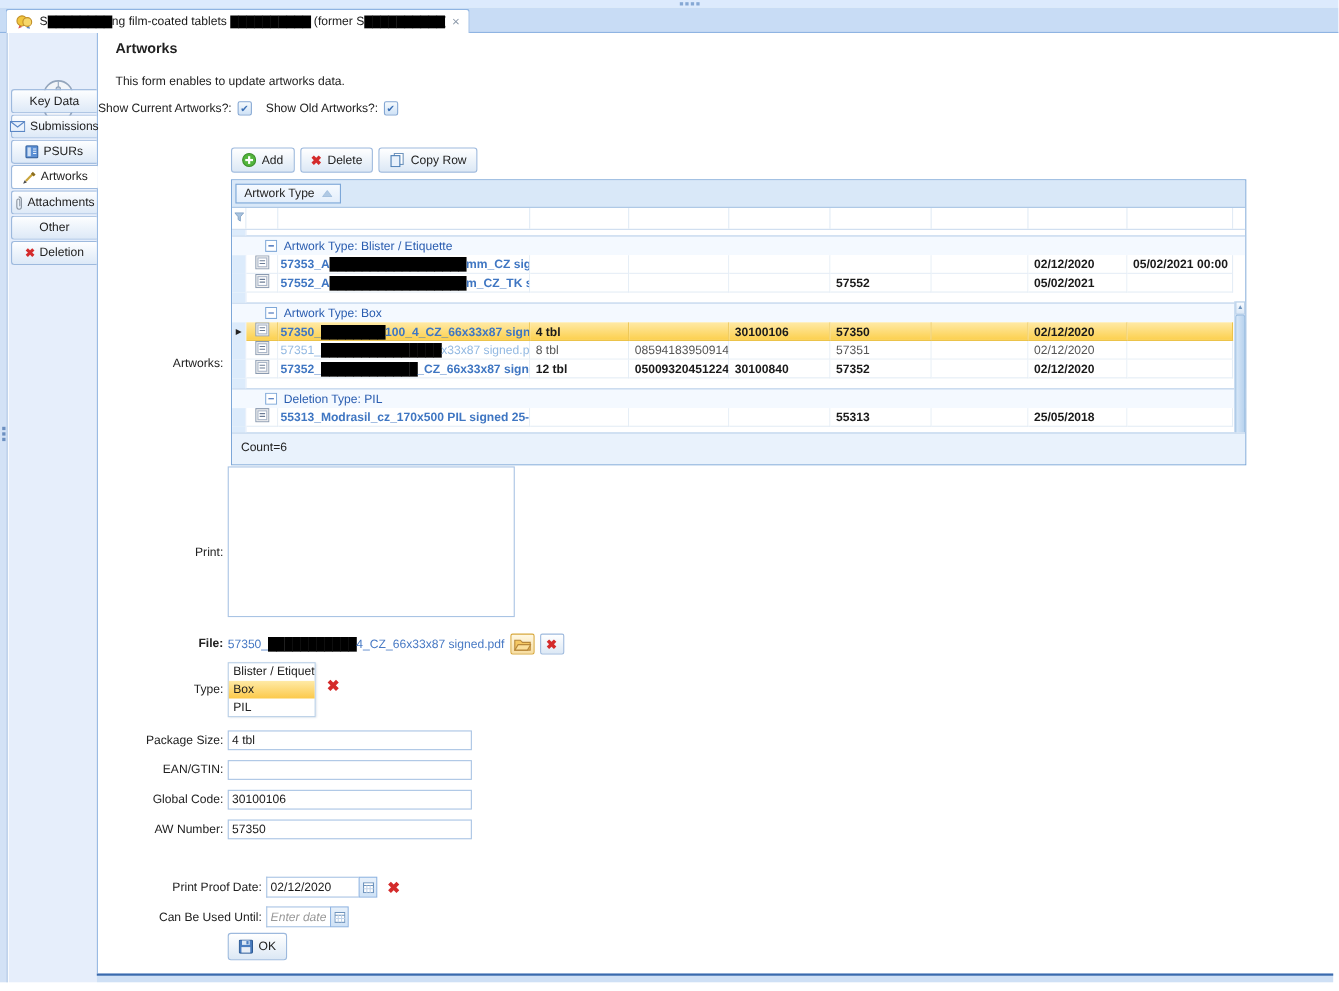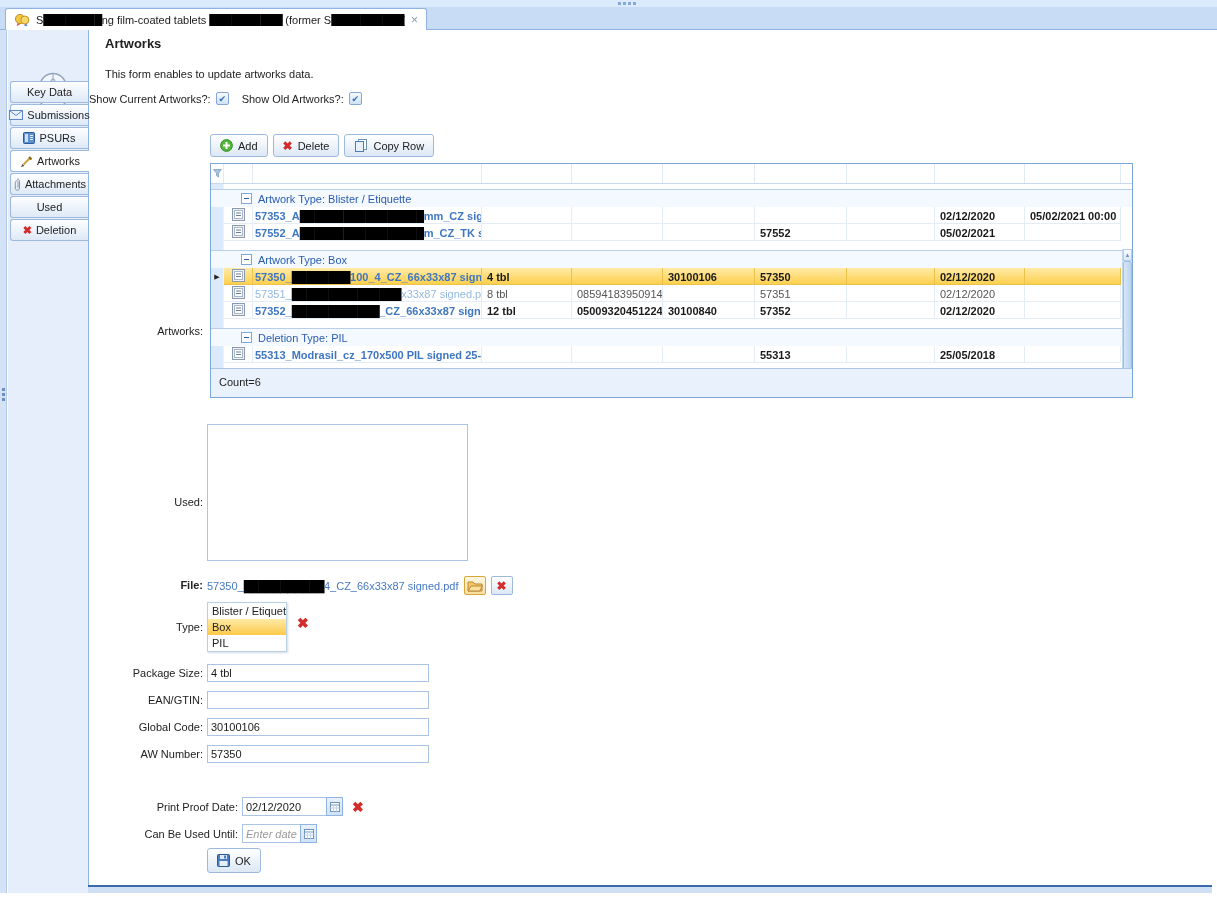--- a/index.html
+++ b/index.html
@@ -180,21 +180,21 @@
       </div>
       <div class="side-tab">
         <span class="s-ico">
           <svg width="8" height="13" viewBox="0 0 8 13">
             <path d="M4 1 C5.8 1 6.5 2.2 6.5 3.8 L6.5 10 C6.5 11.4 5.5 12.2 4.4 12.2 C3.3 12.2 2.3 11.4 2.3 10 L2.3 4.4 C2.3 3.4 2.9 2.9 3.8 2.9 C4.7 2.9 5 3.5 5 4.4 L5 9.6" fill="none" stroke="#8a94a0"></path>
           </svg>
         </span>
         <span>Attachments</span>
       </div>
       <div class="side-tab">
-        <span>Used</span>
+        <span>Other</span>
       </div>
       <div class="side-tab">
         <span class="s-ico">
           <span class="glyph-x">✖</span>
         </span>
         <span>Deletion</span>
       </div>
     </div>
 
   <div class="page-title">Artworks</div>
@@ -231,20 +231,30 @@
           <svg width="14" height="13" viewBox="0 0 14 13">
             <rect x="4.5" y="0.5" width="8" height="10" fill="#fff" stroke="#6f94bd"></rect>
             <rect x="1.5" y="2.5" width="8" height="10" fill="#e8f1fb" stroke="#4a7db5"></rect>
           </svg>
         </span>
       <span>Copy Row</span>
     </div>
   </div>
 
   <div class="grid">
+    <div class="group-panel">
+      <div class="sort-box">
+        <span>Artwork Type</span>
+        <span class="s-ico">
+            <svg width="9" height="6" viewBox="0 0 9 6">
+              <path d="M4.5 0 L9 6 L0 6 Z" fill="#b0c9e4" stroke="#8fb0d4" stroke-width="0.5"></path>
+            </svg>
+          </span>
+      </div>
+    </div>
     <div class="grid-filter">
         <div class="fcell" style="width:13px">
           <span><svg width="9" height="9" viewBox="0 0 9 9">
               <path d="M0.5 0.5 h8 l-3 3.6 v3.9 l-2 -1.4 v-2.5 Z" fill="#a9c4e0" stroke="#7b9cc0" stroke-width="0.8"></path>
             </svg></span>
         </div>
         <div class="fcell" style="width:29px"></div>
         <div class="fcell" style="width:229px"></div>
         <div class="fcell" style="width:90px"></div>
         <div class="fcell" style="width:91px"></div>
@@ -419,21 +429,21 @@
 
       </div>
     </div>
     <div class="grid-footer">
       <span>Count=6</span>
     </div>
   </div>
 
   <div class="r-label" style="left:105px;width:98px;top:325px;">Artworks:</div>
 
-  <div class="r-label" style="left:105px;width:98px;top:496px;">Used:</div>
+  <div class="r-label" style="left:105px;width:98px;top:496px;">Print:</div>
   <textarea class="note-area" style=""></textarea>
 
   <div class="r-label" style="left:105px;width:98px;top:579px;font-weight:bold;">File:</div>
   <div class="file-row">
     <span class="filelink2">57350_<span class="redact">███████████</span>4_CZ_66x33x87 signed.pdf</span>
     <span class="tool-sq folder-btn">
       <span class="s-ico">
           <svg width="16" height="13" viewBox="0 0 16 13">
             <path d="M1 3 L6 3 L8 5 L15 5 L15 12 L1 12 Z" fill="#f5c864" stroke="#b8883a"></path>
             <path d="M1 12 L4 7 L15.5 7 L12.5 12 Z" fill="#fbdf9a" stroke="#b8883a"></path>

